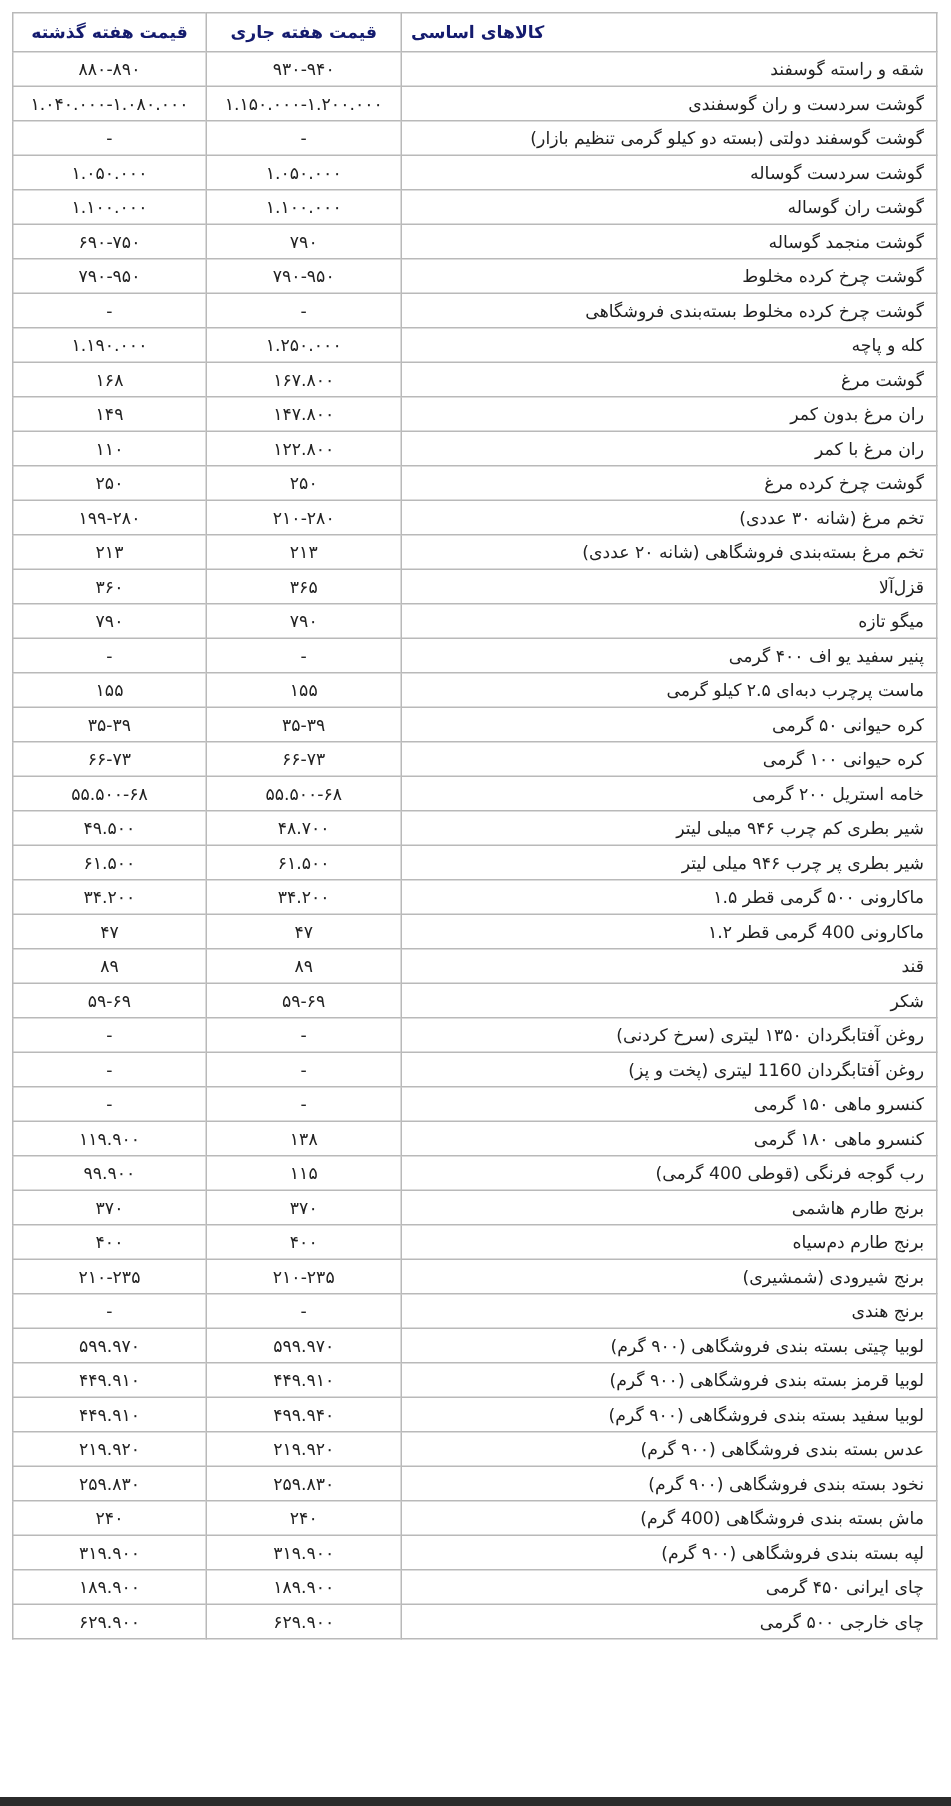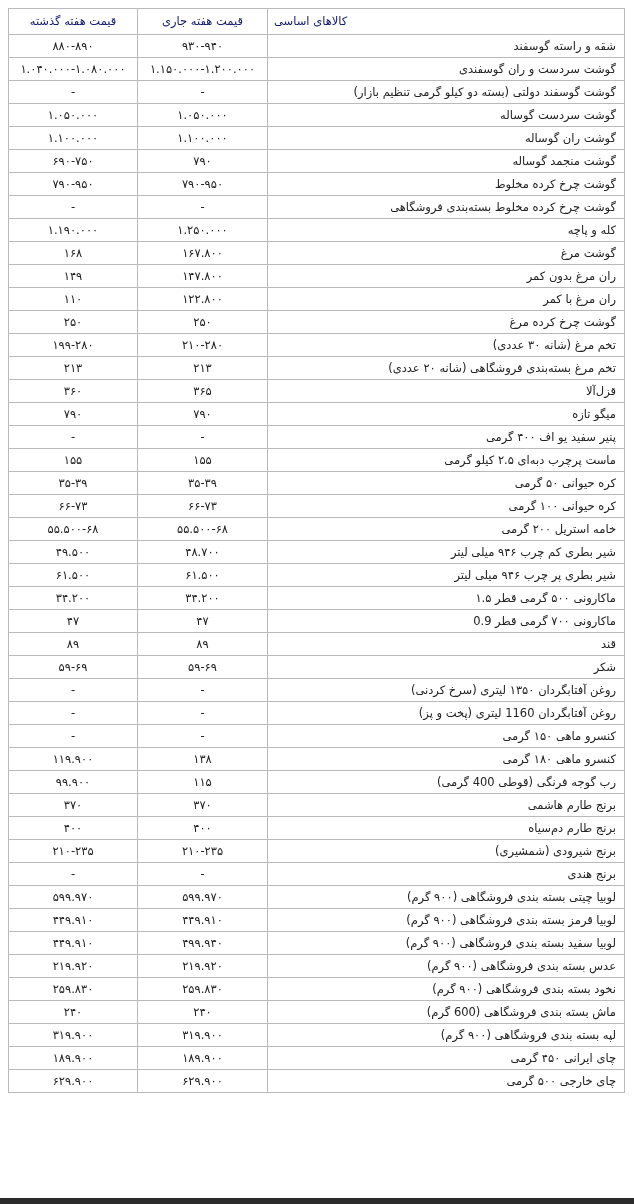--- a/index.html
+++ b/index.html
@@ -44,21 +44,21 @@
     line-height: 22px;
     font-size: 11.5px;
     color: #1b1b1b;
     white-space: nowrap;
     overflow: hidden;
   }
   table.price-table thead th {
     height: 25px;
     line-height: 25px;
     color: #141b6e;
-    font-weight: normal;
+    font-weight: bold;
     font-size: 11.5px;
     text-align: center;
     border-color: #b9b9b9;
   }
   table.price-table thead th.h-name {
     text-align: left;
   }
   table.price-table td.v-name {
     text-align: right;
     font-weight: normal;
@@ -231,21 +231,21 @@
             <td class="v-name">شیر بطری پر چرب ۹۴۶ میلی لیتر</td>
             <td class="v-num">۶۱.۵۰۰</td>
             <td class="v-num">۶۱.۵۰۰</td>
           </tr>
           <tr>
             <td class="v-name">ماکارونی ۵۰۰ گرمی قطر ۱.۵</td>
             <td class="v-num">۳۴.۲۰۰</td>
             <td class="v-num">۳۴.۲۰۰</td>
           </tr>
           <tr>
-            <td class="v-name">ماکارونی ۷۰۰ گرمی قطر 0.9</td>
+            <td class="v-name">ماکارونی 400 گرمی قطر ۱.۲</td>
             <td class="v-num">۴۷</td>
             <td class="v-num">۴۷</td>
           </tr>
           <tr>
             <td class="v-name">قند</td>
             <td class="v-num">۸۹</td>
             <td class="v-num">۸۹</td>
           </tr>
           <tr>
             <td class="v-name">شکر</td>
@@ -316,21 +316,21 @@
             <td class="v-name">عدس بسته بندی فروشگاهی (۹۰۰ گرم)</td>
             <td class="v-num">۲۱۹.۹۲۰</td>
             <td class="v-num">۲۱۹.۹۲۰</td>
           </tr>
           <tr>
             <td class="v-name">نخود بسته بندی فروشگاهی (۹۰۰ گرم)</td>
             <td class="v-num">۲۵۹.۸۳۰</td>
             <td class="v-num">۲۵۹.۸۳۰</td>
           </tr>
           <tr>
-            <td class="v-name">ماش بسته بندی فروشگاهی (600 گرم)</td>
+            <td class="v-name">ماش بسته بندی فروشگاهی (400 گرم)</td>
             <td class="v-num">۲۴۰</td>
             <td class="v-num">۲۴۰</td>
           </tr>
           <tr>
             <td class="v-name">لپه بسته بندی فروشگاهی (۹۰۰ گرم)</td>
             <td class="v-num">۳۱۹.۹۰۰</td>
             <td class="v-num">۳۱۹.۹۰۰</td>
           </tr>
           <tr>
             <td class="v-name">چای ایرانی ۴۵۰ گرمی</td>

